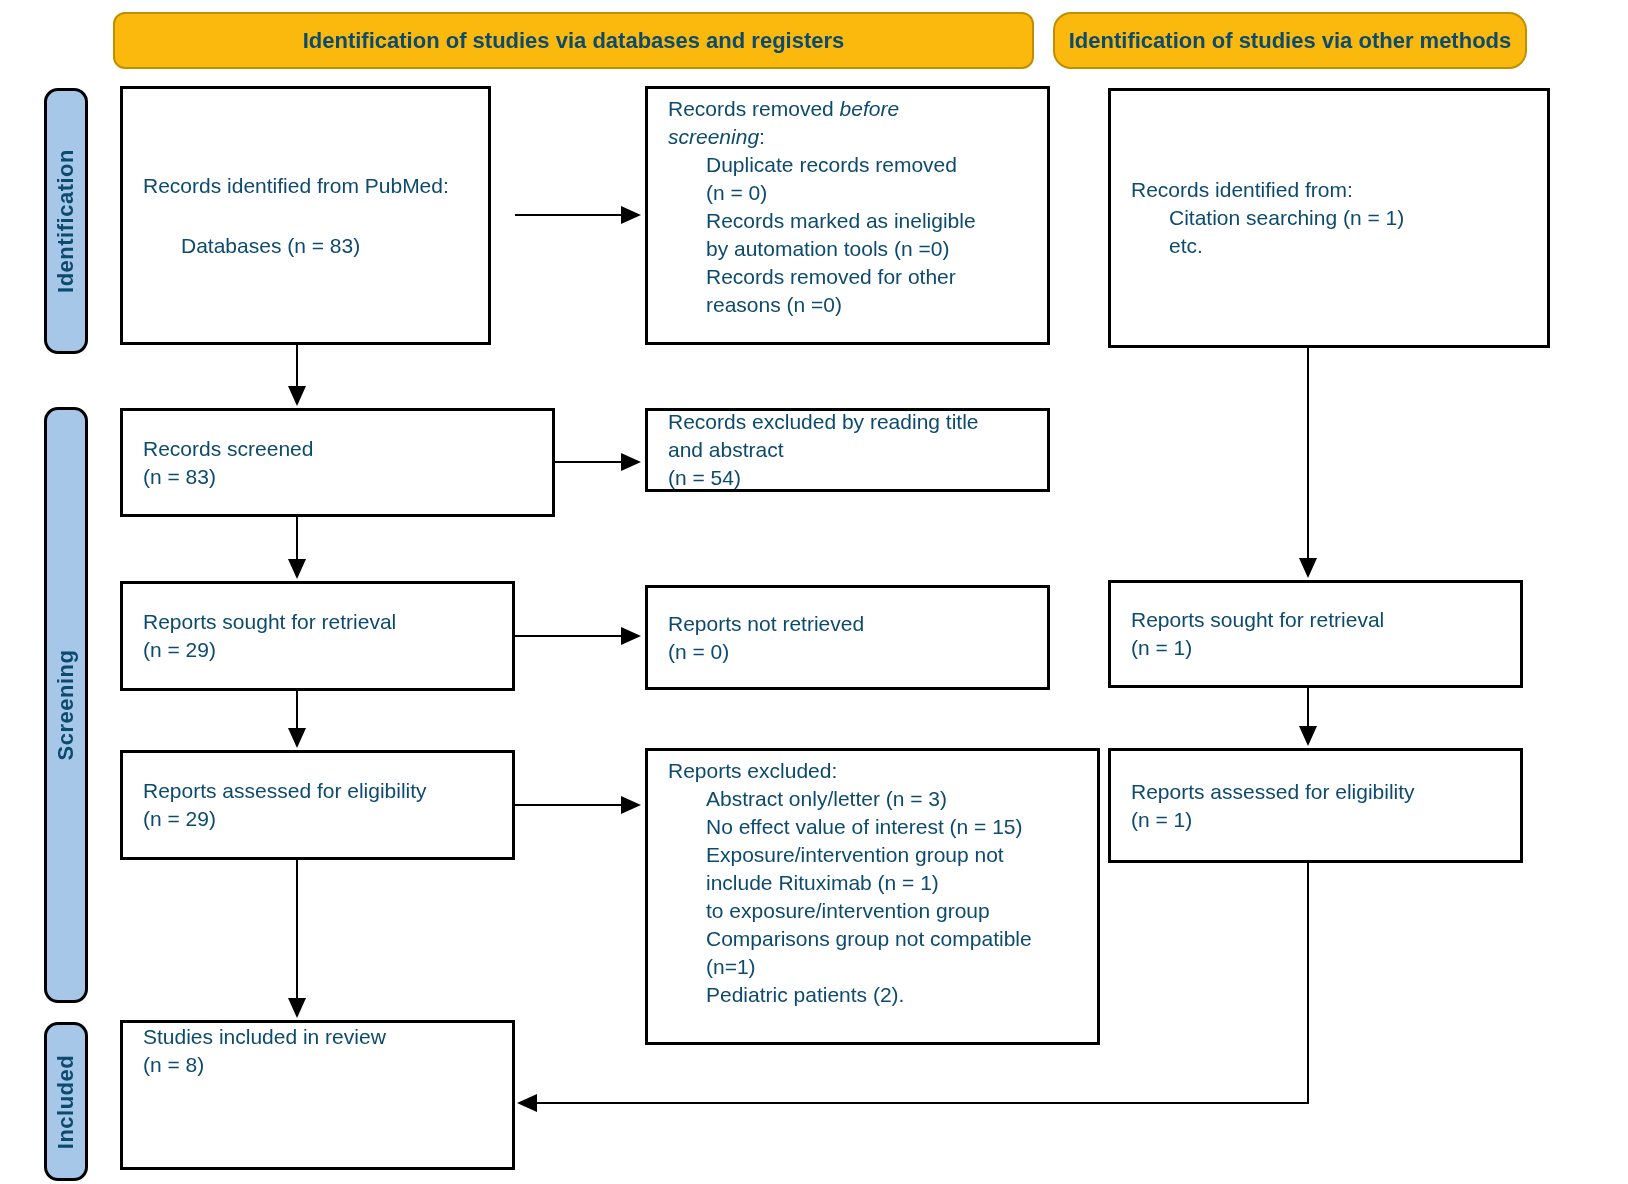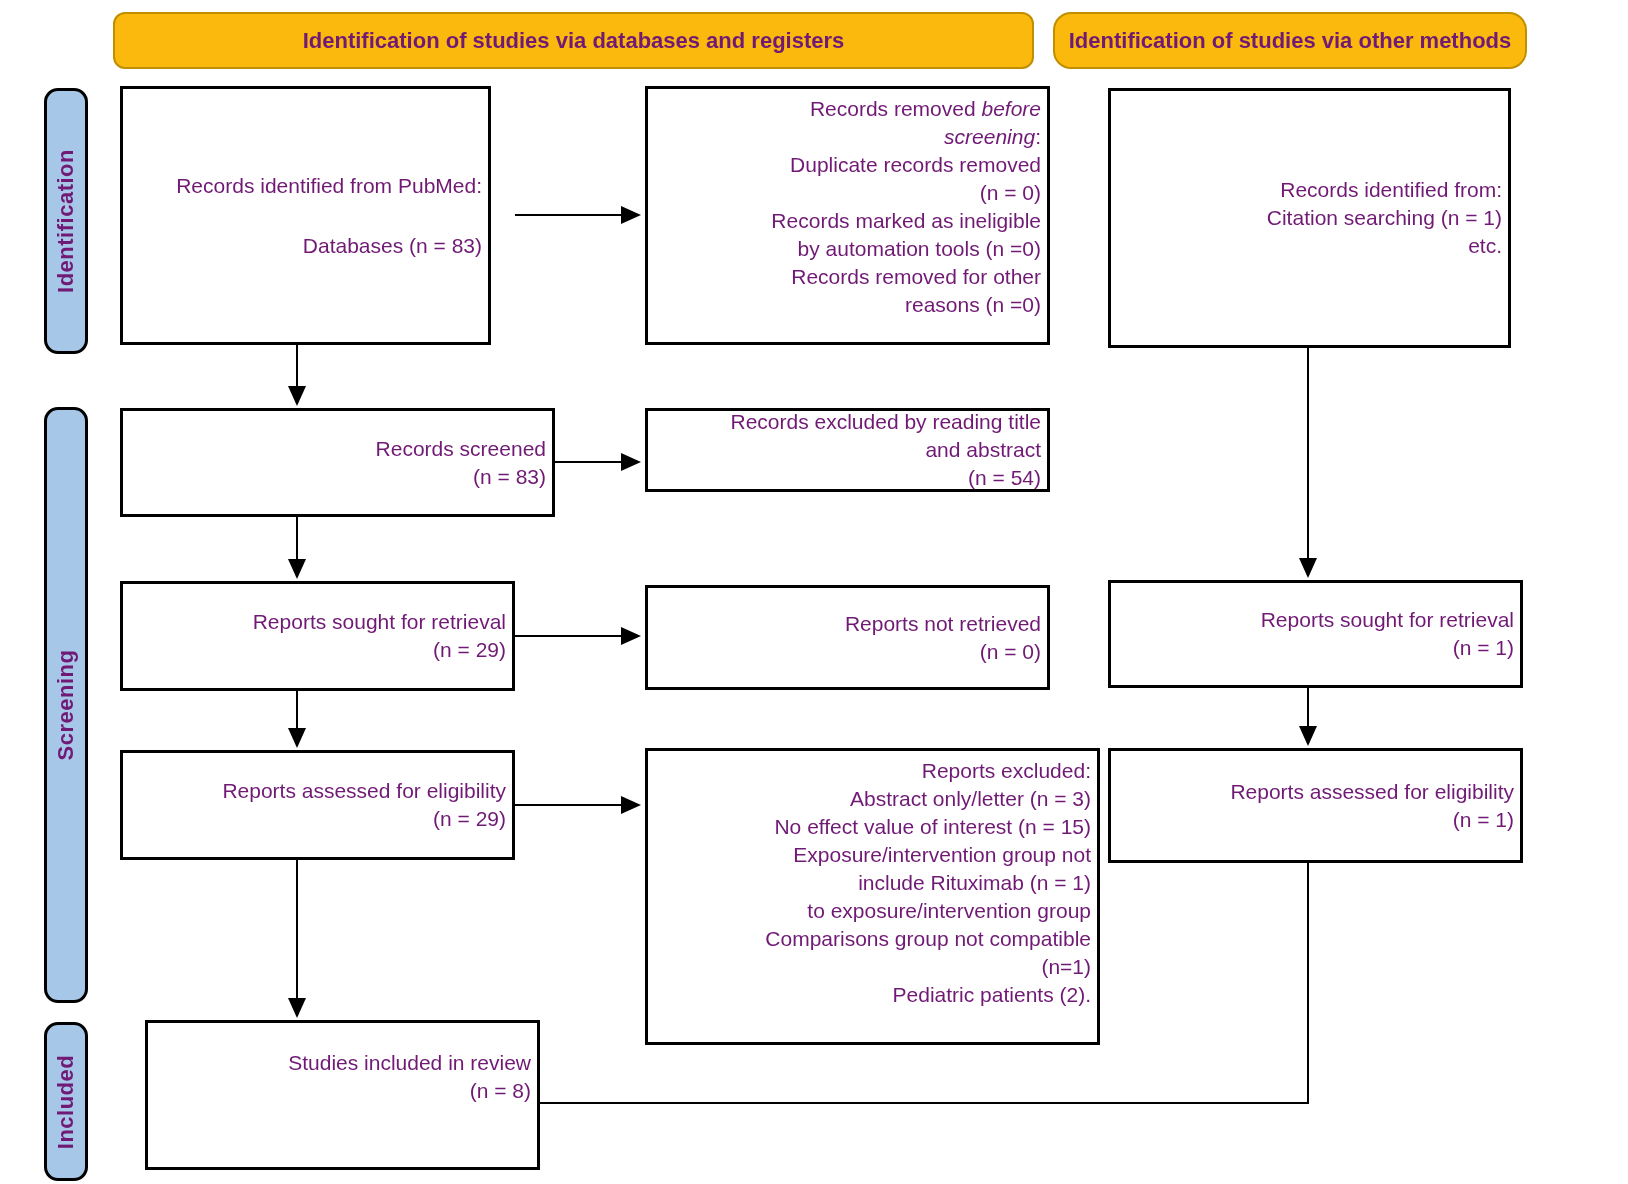--- a/index.html
+++ b/index.html
@@ -5,23 +5,22 @@
   :root{
     --header-fill:#FBB90D;
     --header-border:#BF8F00;
     --stage-fill:#A7C7E8;
     --box-border:#000000;
     --arrow:#000000;
   }
   html,body{margin:0;padding:0;background:#ffffff;}
   .canvas{
     position:relative;width:1628px;height:1184px;background:#ffffff;
-    font-family:"Liberation Sans","DejaVu Sans",sans-serif;color:#701a75;
+    font-family:"Liberation Sans","DejaVu Sans",sans-serif;color:#0c4a6e;
     overflow:hidden;
-    text-align:right;
   }
   .arrows{position:absolute;left:0;top:0;pointer-events:none;}
   .header{
     position:absolute;background:var(--header-fill);
     border:2px solid var(--header-border);border-radius:12px;
     display:flex;align-items:center;justify-content:center;
     font-weight:700;font-size:22px;
   }
   .stage{
     position:absolute;background:var(--stage-fill);
@@ -33,21 +32,21 @@
     font-weight:700;font-size:22px;letter-spacing:0.5px;
   }
   .box{
     position:absolute;background:#fff;border:3px solid var(--box-border);
     box-sizing:border-box;
     display:flex;flex-direction:column;justify-content:center;
     font-size:21px;line-height:28px;
     padding-left:20px;padding-right:6px;
   }
   .box.top{justify-content:flex-start;padding-top:6px;}
-  .box.toppad{justify-content:flex-start;padding-top:26px;margin-left:25px;}
+  .box.toppad{justify-content:flex-start;}
   .bline{white-space:nowrap;}
   .bline.i1{margin-left:38px;}
 </style>
 </head>
 <body>
 
 <div class="canvas">
 
   <svg class="arrows" width="1628" height="1184" viewBox="0 0 1628 1184">
     <defs>
@@ -96,21 +95,21 @@
   <div class="box top" style="left:645px;top:86px;width:405px;height:259px;">
       <div class="bline i0"><span>Records removed </span><i>before</i><span></span></div>
       <div class="bline i0"><span></span><i>screening</i><span>:</span></div>
       <div class="bline i1"><span>Duplicate records removed</span></div>
       <div class="bline i1"><span>(n = 0)</span></div>
       <div class="bline i1"><span>Records marked as ineligible</span></div>
       <div class="bline i1"><span>by automation tools (n =0)</span></div>
       <div class="bline i1"><span>Records removed for other</span></div>
       <div class="bline i1"><span>reasons (n =0)</span></div>
     </div>
-  <div class="box" style="left:1108px;top:88px;width:403px;height:260px;">
+  <div class="box" style="left:1108px;top:88px;width:442px;height:260px;">
       <div class="bline i0"><span>Records identified from:</span></div>
       <div class="bline i1"><span>Citation searching (n = 1)</span></div>
       <div class="bline i1"><span>etc.</span></div>
     </div>
 
   <div class="box" style="left:120px;top:408px;width:435px;height:109px;">
       <div class="bline i0"><span>Records screened</span></div>
       <div class="bline i0"><span>(n = 83)</span></div>
     </div>
   <div class="box" style="left:645px;top:408px;width:405px;height:84px;">

